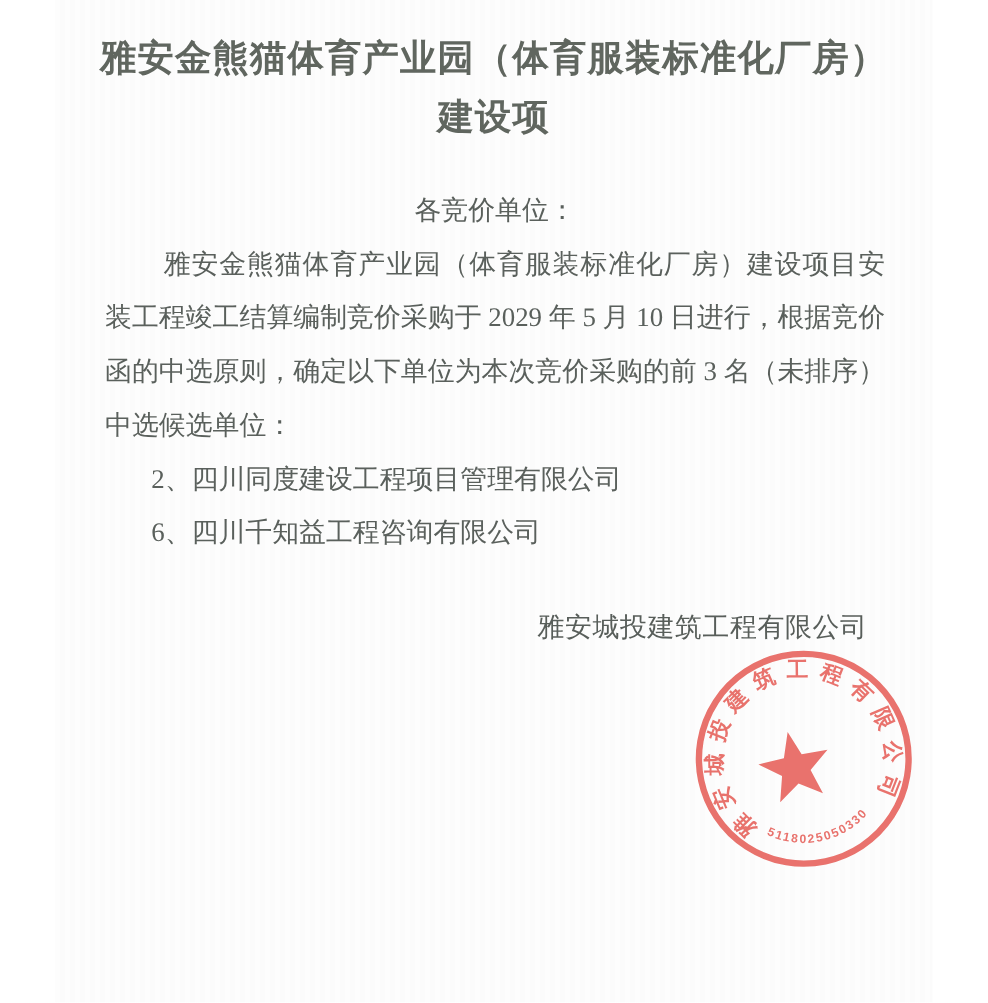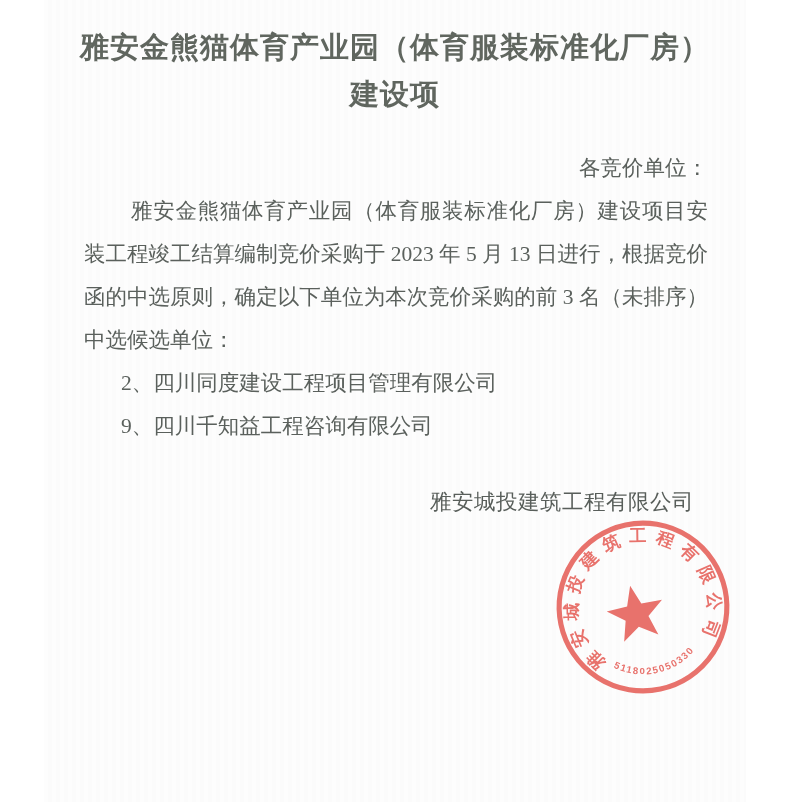--- a/index.html
+++ b/index.html
@@ -23,21 +23,21 @@
     font-size: 29px;
     line-height: 47px;
     color: #60665f;
     letter-spacing: 1px;
   }
   .body-text {
     margin: 29px 38px 0 40px;
     font-size: 21.5px;
     line-height: 43px;
   }
-  .salutation { text-align: right; }
+  .salutation { text-align: center; }
   .para { text-align: justify; }
   .para.indent { text-indent: 47px; }
   .list-item { text-indent: 37px; }
   .signature {
     position: relative;
     z-index: 2;
     margin-top: 33px;
     padding-right: 52px;
     text-align: right;
     font-size: 21.5px;
@@ -61,23 +61,23 @@
 </head>
 <body>
 
 <div class="page">
 
   <h1 class="title"><span>雅安金熊猫体育产业园（体育服装标准化厂房）建设项</span><br>
   </h1>
 
   <div class="body-text">
     <p class="salutation">各竞价单位：</p>
-    <p class="para indent">雅安金熊猫体育产业园（体育服装标准化厂房）建设项目安装工程竣工结算编制竞价采购于 2023 年 5 月 13 日进行，根据竞价函的中选原则，确定以下单位为本次竞价采购的前 3 名（未排序）中选候选单位：</p>
+    <p class="para indent">雅安金熊猫体育产业园（体育服装标准化厂房）建设项目安装工程竣工结算编制竞价采购于 2029 年 5 月 10 日进行，根据竞价函的中选原则，确定以下单位为本次竞价采购的前 3 名（未排序）中选候选单位：</p>
     <p class="para list-item">2、四川同度建设工程项目管理有限公司</p>
-    <p class="para list-item">9、四川千知益工程咨询有限公司</p>
+    <p class="para list-item">6、四川千知益工程咨询有限公司</p>
   </div>
 
   <div class="signature">
     <p class="issuer">雅安城投建筑工程有限公司</p>
   </div>
 
   <svg class="seal" viewBox="0 0 176 176" xmlns="http://www.w3.org/2000/svg">
     <defs>
       <path id="arcTop" d="M 35.6 124.7 A 64 64 0 1 1 140.4 124.7" fill="none"></path>
       <path id="arcBottom" d="M 26.4 111.6 A 66 66 0 0 0 149.6 111.6" fill="none"></path>

